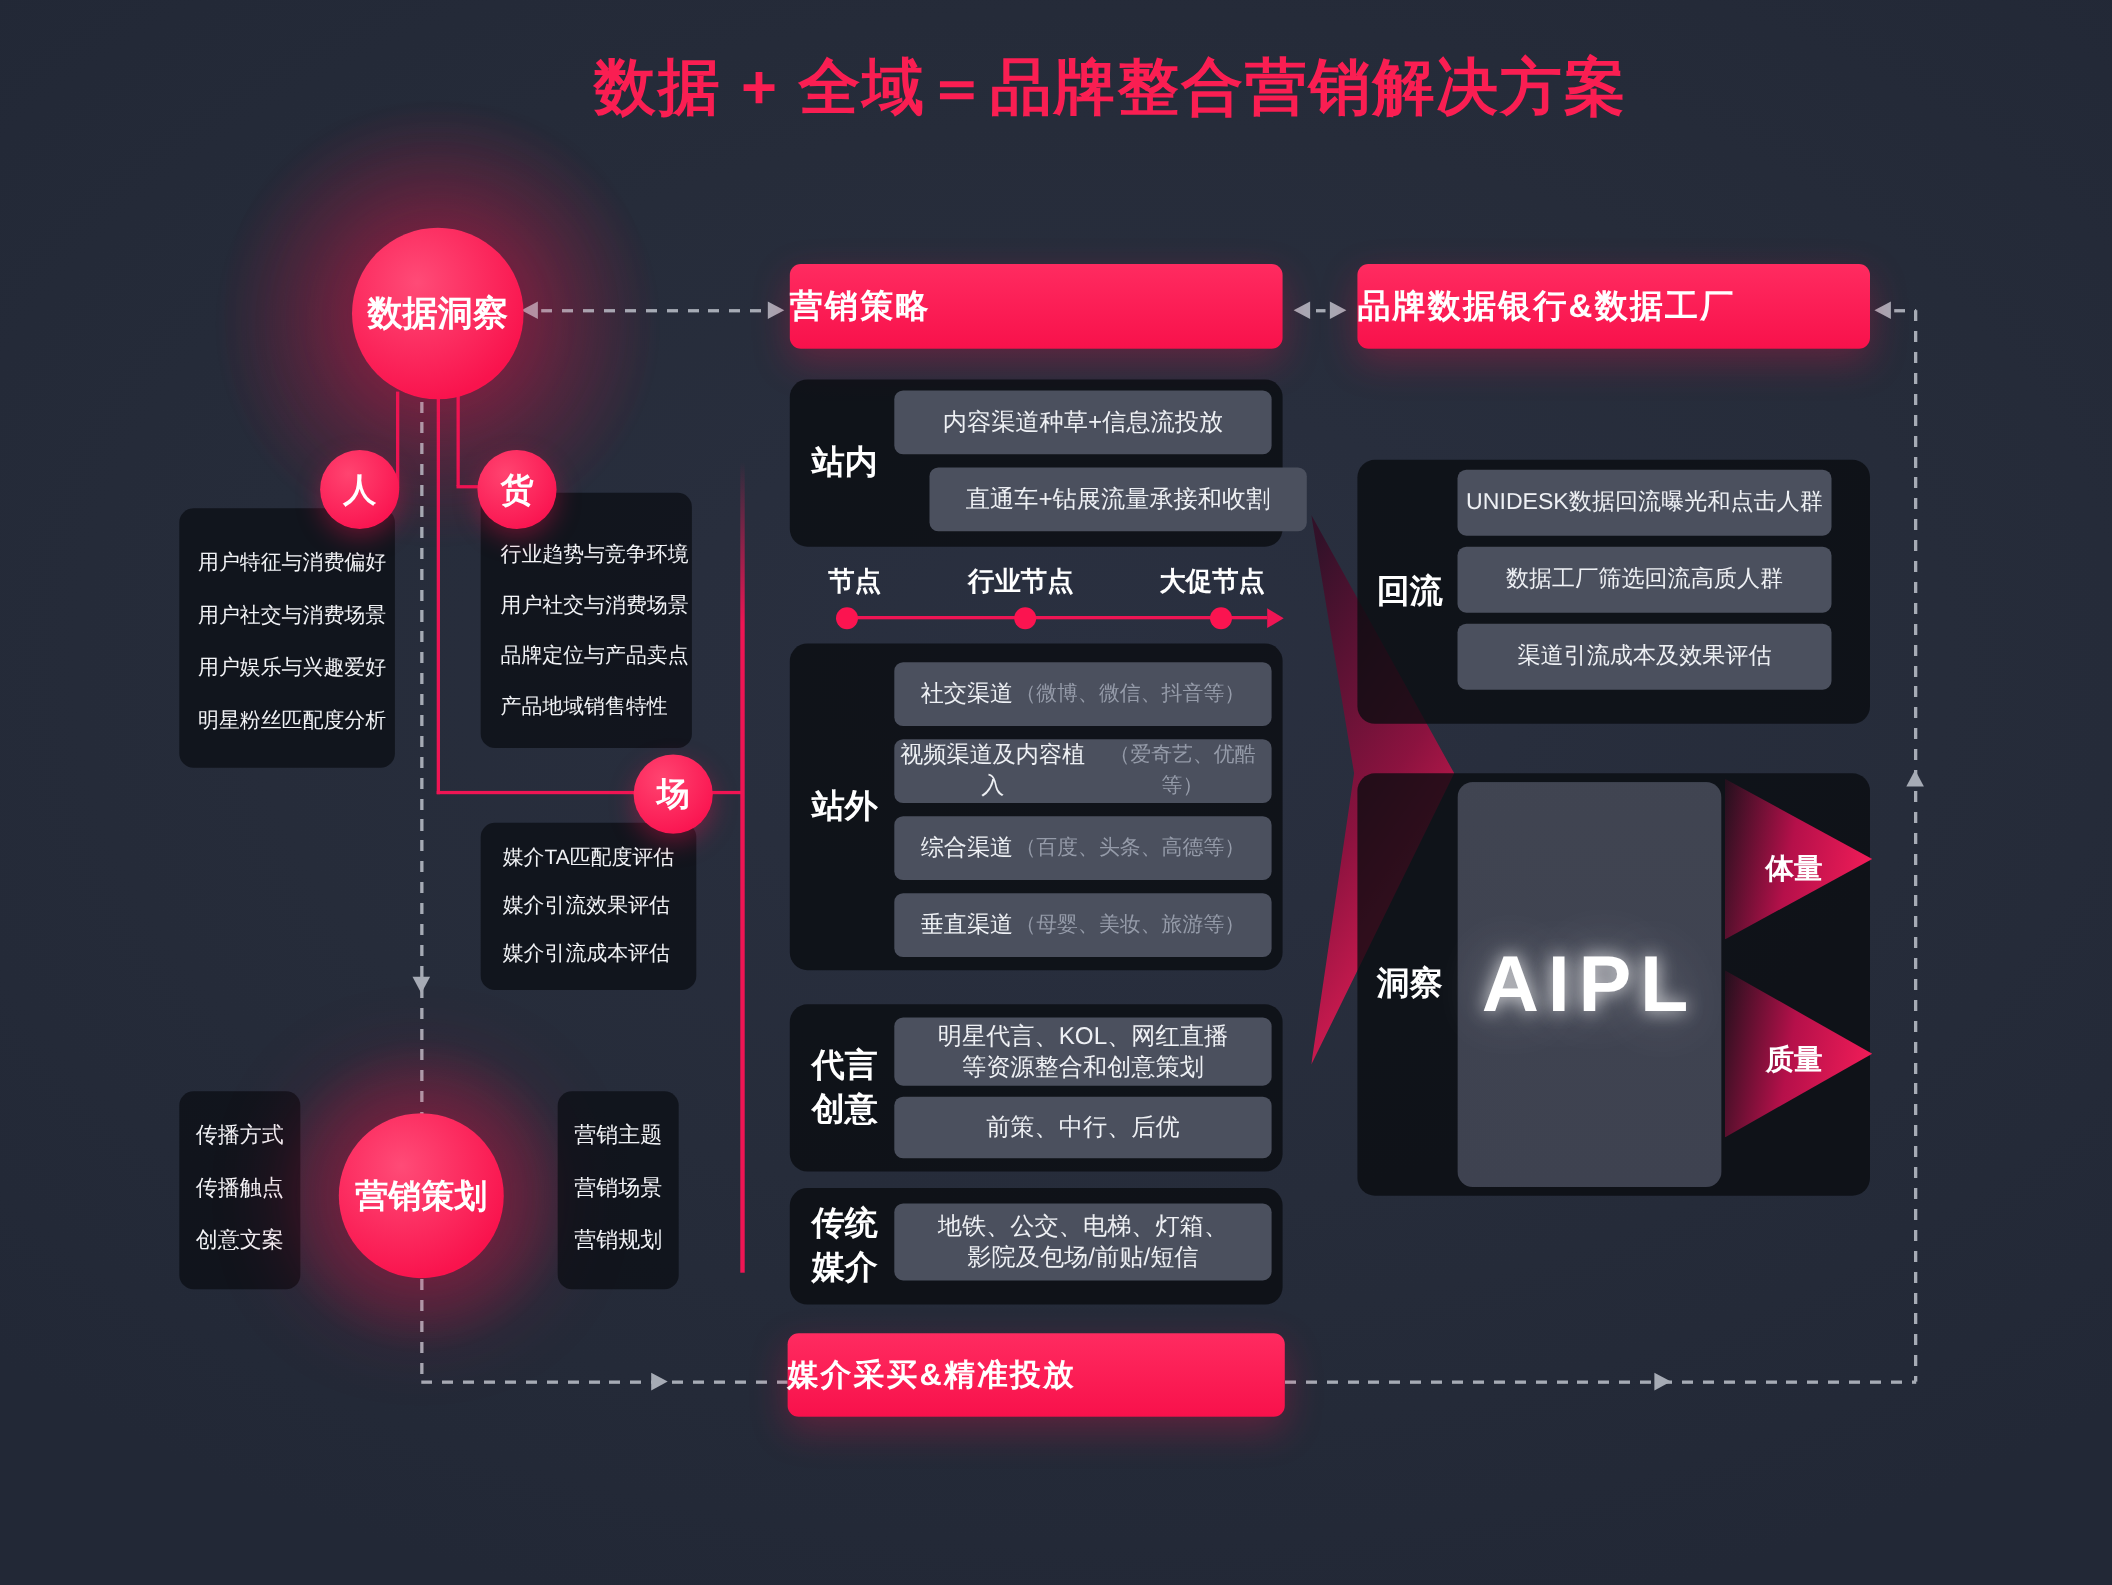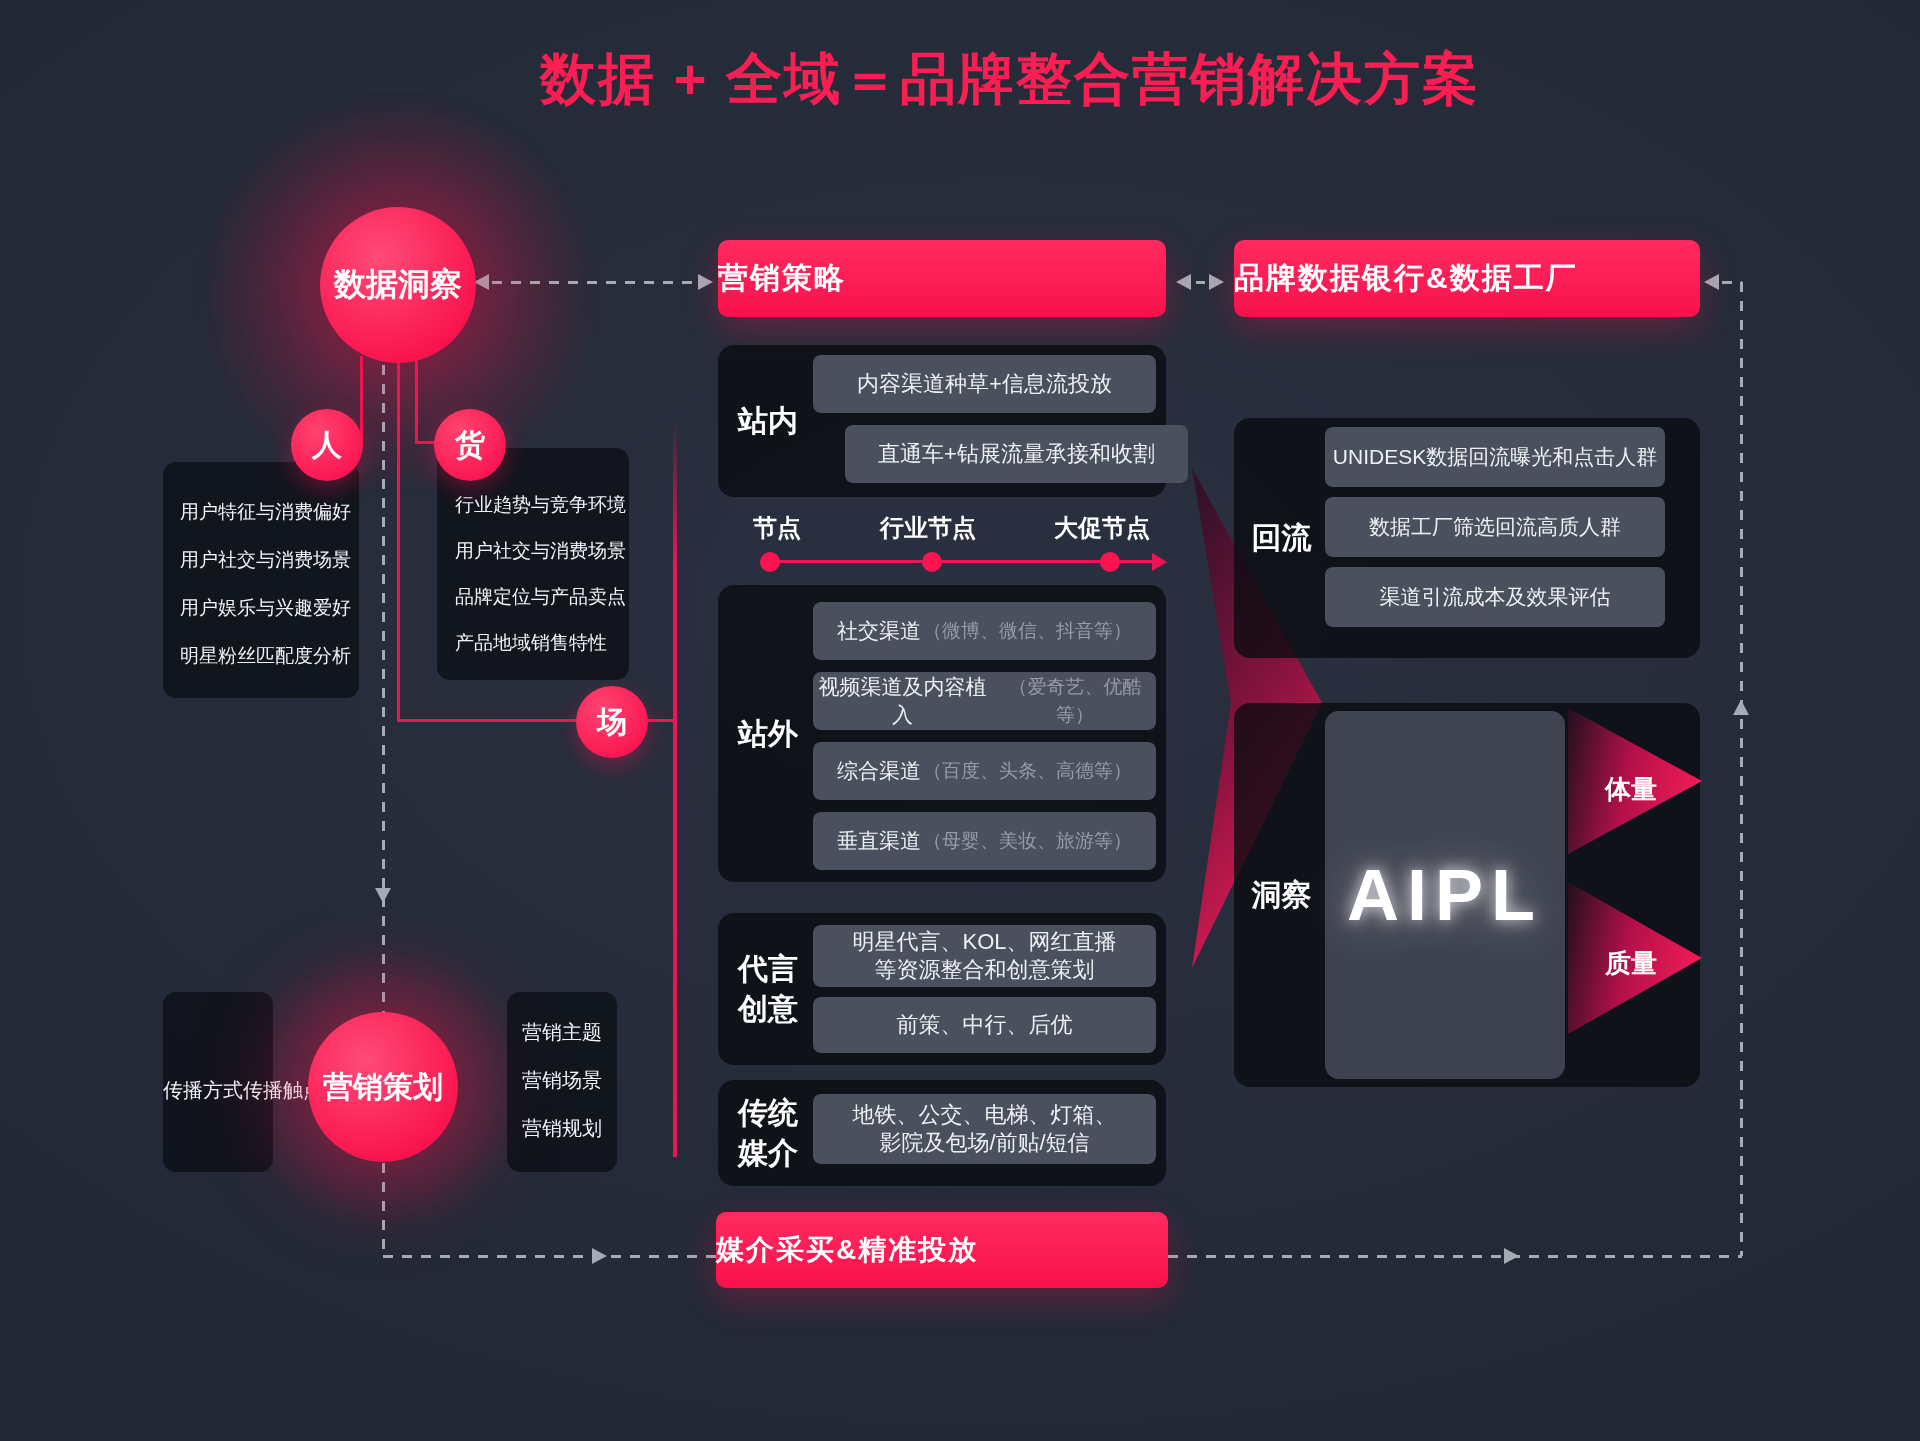--- a/index.html
+++ b/index.html
@@ -135,20 +135,25 @@
   <div class="abs listbox" style="left:437px;top:448px;width:192px;height:232px;padding:34px 0 0 18px;box-sizing:border-box;font-size:19px;line-height:46px;">
     <div class="li">行业趋势与竞争环境</div>
     <div class="li">用户社交与消费场景</div>
     <div class="li">品牌定位与产品卖点</div>
     <div class="li">产品地域销售特性</div>
   </div>
   <div class="abs badge" style="left:434px;top:409px;width:72px;height:72px;">
     <span>货</span>
   </div>
 
+  <div class="abs listbox" style="left:437px;top:748px;width:196px;height:152px;padding:10px 0 0 20px;box-sizing:border-box;font-size:19px;line-height:44px;">
+    <div class="li">媒介TA匹配度评估</div>
+    <div class="li">媒介引流效果评估</div>
+    <div class="li">媒介引流成本评估</div>
+  </div>
   <div class="abs badge" style="left:576px;top:686px;width:72px;height:72px;">
     <span>场</span>
   </div>
 
   <div class="abs section" style="left:718px;top:345px;width:448px;height:152px;">
     <div class="abs seclabel" style="left:0;top:0;width:100px;height:100%;">站内</div>
     <div class="abs grow" style="left:95px;top:10px;width:343px;height:58px;justify-content:center;"><span>内容渠道种草+信息流投放</span></div>
     <div class="abs grow" style="left:95px;top:80px;width:343px;height:58px;margin-left:32px;"><span>直通车+钻展流量承接和收割</span></div>
   </div>
 
@@ -189,21 +194,21 @@
     <div class="abs seclabel" style="left:0;top:0;width:100px;height:100%;">传统
 媒介</div>
     <div class="abs grow" style="left:95px;top:14px;width:343px;height:70px;"><span style="white-space:pre-line;">地铁、公交、电梯、灯箱、
 影院及包场/前贴/短信</span></div>
   </div>
 
   <div class="abs pill" style="left:716px;top:1212px;width:452px;height:76px;font-size:28px;">
     <span>媒介采买&amp;精准投放</span>
   </div>
 
-  <div class="abs listbox centertext" style="left:163px;top:992px;width:110px;height:180px;flex-direction:row;justify-content:flex-start;padding-top:16px;box-sizing:border-box;font-size:20px;line-height:48px;text-align:center;">
+  <div class="abs listbox centertext" style="left:163px;top:992px;width:110px;height:180px;flex-direction:column;justify-content:flex-start;padding-top:16px;box-sizing:border-box;font-size:20px;line-height:48px;text-align:center;">
     <div class="li">传播方式</div>
     <div class="li">传播触点</div>
     <div class="li">创意文案</div>
   </div>
   <div class="abs bigcircle" style="left:308px;top:1012px;width:150px;height:150px;font-size:30px;">
     <span>营销策划</span>
   </div>
   <div class="abs listbox centertext" style="left:507px;top:992px;width:110px;height:180px;flex-direction:column;justify-content:flex-start;padding-top:16px;box-sizing:border-box;font-size:20px;line-height:48px;text-align:center;">
     <div class="li">营销主题</div>
     <div class="li">营销场景</div>

